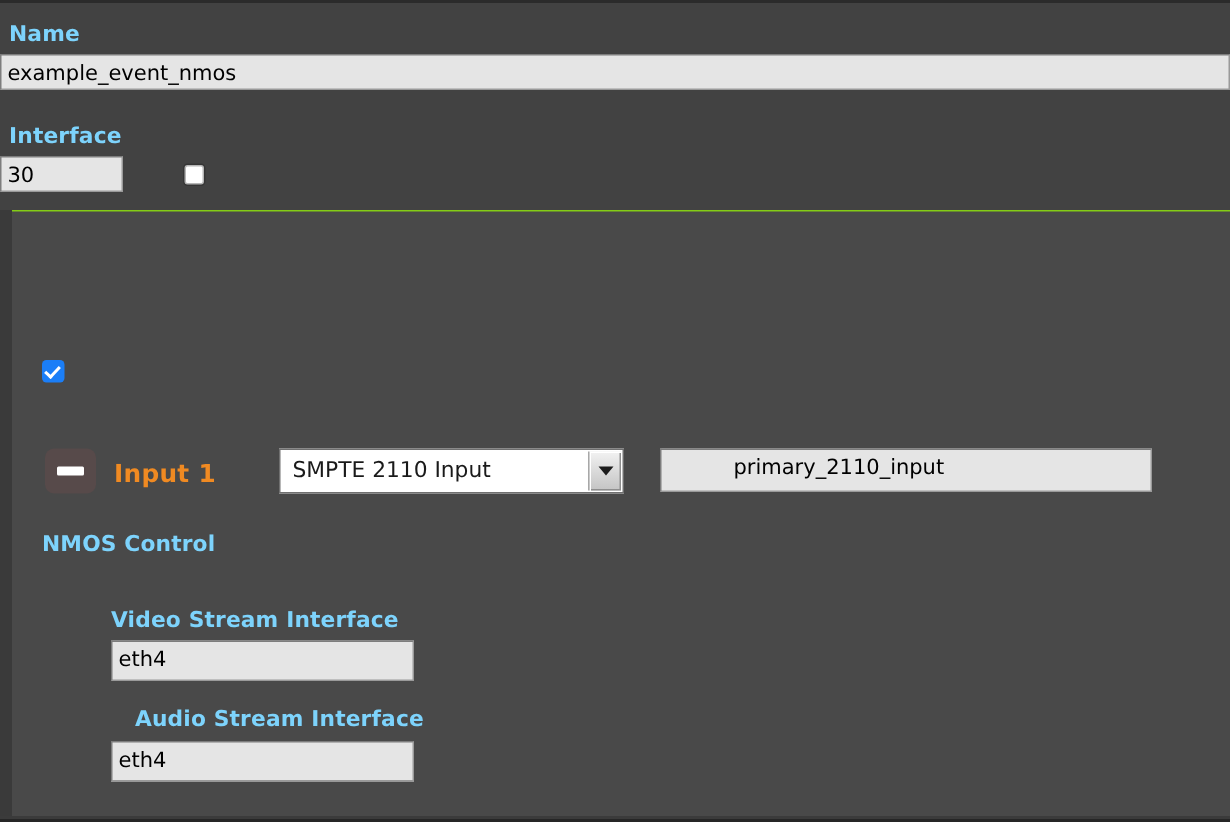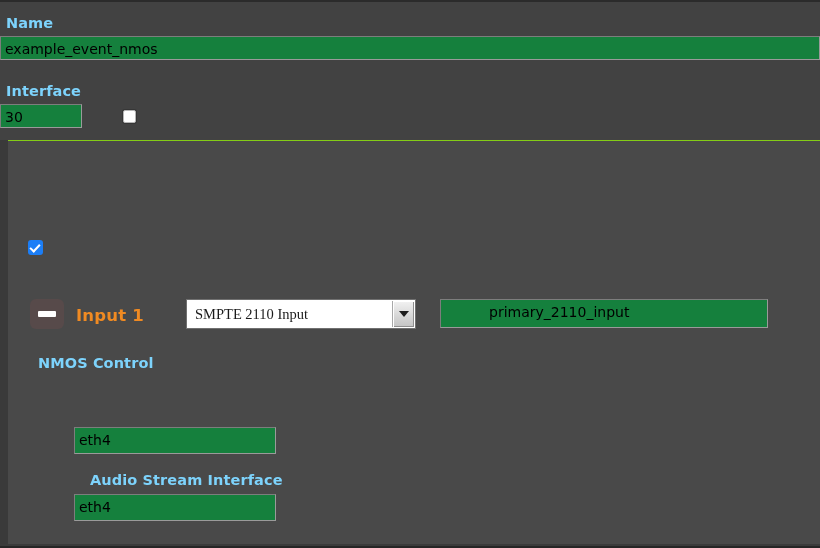--- a/index.html
+++ b/index.html
@@ -18,21 +18,21 @@
   
   .lbl {
     color: #7dd3fc;
     font-weight: bold;
     font-size: 14.5px;
     letter-spacing: 0.1px;
     line-height: 17px;
     white-space: nowrap;
   }
   .txtfield {
-    background: #15803d;
+    background: #e5e5e5;
     color: #000000;
     border: 1px solid #9a9a9a;
     border-top-color: #7d7d7d;
     border-left-color: #7d7d7d;
     box-sizing: border-box;
     font-family: "DejaVu Sans", "Liberation Sans", sans-serif;
     font-size: 14px;
     padding: 1px 3px 0 4px;
     height: 24px;
     line-height: 22px;
@@ -140,21 +140,20 @@
 
   
   #input-type-select {
     position: absolute;
     left: 178px; top: 158px;
     width: 230px; height: 30px;
     background: #ffffff;
     border: 1px solid #707070;
     box-sizing: border-box;
     cursor: pointer;
-    font-family: Liberation Serif, serif;
   }
   #input-type-value {
     position: absolute;
     left: 8px; top: 4px;
     color: #1a1a1a;
     font-size: 14.5px;
     line-height: 20px;
     white-space: nowrap;
   }
   #select-arrow-box {
@@ -176,21 +175,21 @@
     border-top: 6px solid #1c1c1c;
   }
 
   #input-name-field {
     position: absolute;
     left: 432px; top: 158px;
     width: 328px; height: 29px; padding-left: 48px;
   }
 
   
-  #nmos-control-label { position: absolute; left: 30px; top: 214px; }
+  #nmos-control-label { position: absolute; left: 20px; top: 214px; }
 
   #video-label   { position: absolute; left: 66px; top: 265px; }
   #video-field   { position: absolute; left: 66px; top: 286px; width: 202px; height: 27px; }
   #audio-label   { position: absolute; left: 66px; top: 331px; margin-left: 16px; }
   #audio-field   { position: absolute; left: 66px; top: 353px; width: 202px; height: 27px; }
 </style>
 </head>
 <body>
 
 <div id="top-section">
@@ -217,20 +216,21 @@
 
   <div id="input-type-select">
     <div id="input-type-value">SMPTE 2110 Input</div>
     <div id="select-arrow-box"></div>
   </div>
 
   <div class="txtfield" id="input-name-field">primary_2110_input</div>
 
   <div class="lbl" id="nmos-control-label">NMOS Control</div>
 
+  <div class="lbl" id="video-label">Video Stream Interface</div>
 
   <div class="txtfield" id="video-field">eth4</div>
 
   <div class="lbl" id="audio-label">Audio Stream Interface</div>
 
   <div class="txtfield" id="audio-field">eth4</div>
 
 </div>
 
 <div class="checkbox-on" id="nmos-checkbox"></div>

